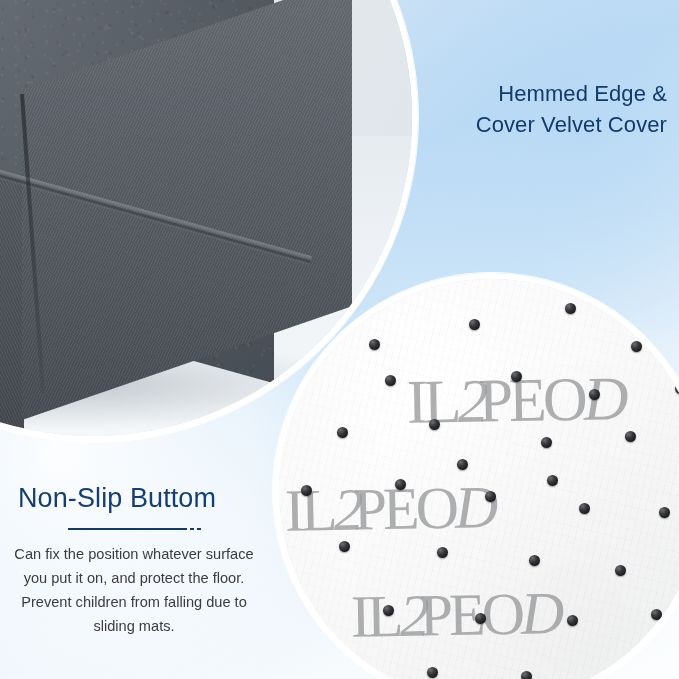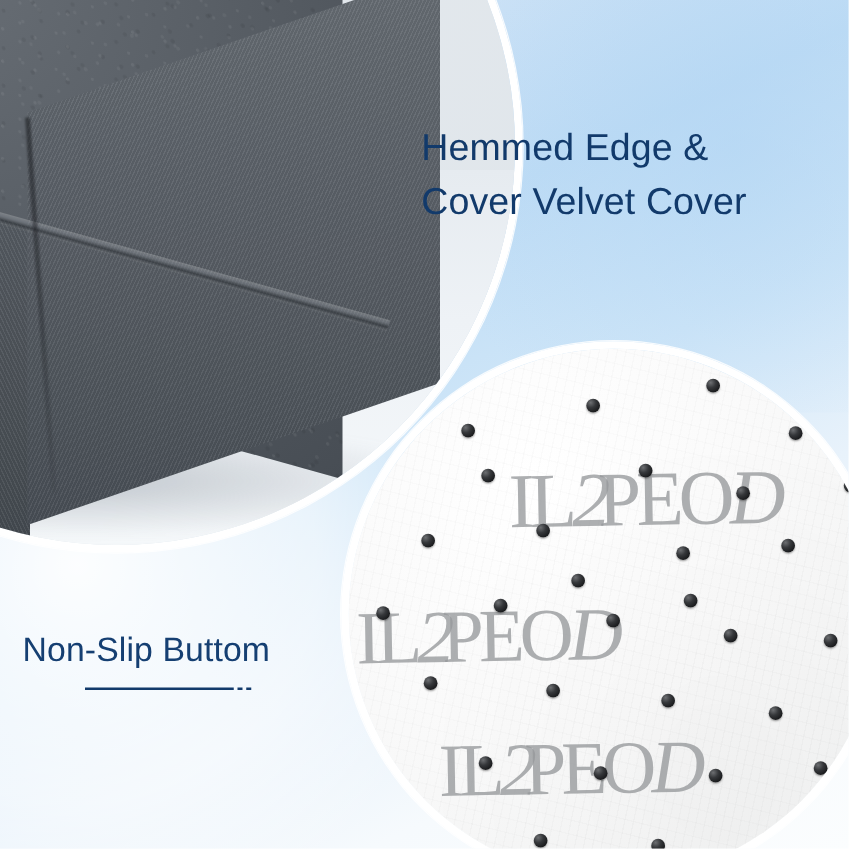--- a/index.html
+++ b/index.html
@@ -209,34 +209,35 @@
     letter-spacing: -10px;
   }
   #wordmark-1 { left: 128px; top: 86px;  font-size: 62px; transform: rotate(-1deg); }
   #wordmark-2 { left: 6px;   top: 196px; font-size: 60px; transform: rotate(-1deg); }
   #wordmark-3 { left: 72px;  top: 302px; font-size: 60px; transform: rotate(-1deg); }
 
   
   #headline {
     position: absolute;
     right: 12px;
-    top: 98px;
+    top: 78px;
     width: 330px;
+    text-align: right;
     color: #123a6b;
-    font-size: 30px;
+    font-size: 22px;
     line-height: 1.42;
     font-weight: 400;
     letter-spacing: .1px;
   }
   #headline .hl-line { display: block; white-space: nowrap; }
 
   #feature-block {
     position: absolute;
     left: 8px;
-    top: 504px;
+    top: 482px;
     width: 252px;
     text-align: center;
   }
   #feature-title {
     color: #153f72;
     font-size: 27px;
     line-height: 1.2;
     font-weight: 400;
     letter-spacing: .1px;
     text-align: left;
@@ -340,15 +341,16 @@
     <span class="hl-line">Cover Velvet Cover</span>
   </div>
 
   <div id="feature-block">
     <div id="feature-title">Non-Slip Buttom</div>
     <div class="rule-wrap">
       <span class="rule-main"></span>
       <span class="rule-dash"></span>
       <span class="rule-dash"></span>
     </div>
+    <div id="feature-body">Can fix the position whatever surface you put it on, and protect the floor. Prevent children from falling due to sliding mats.</div>
   </div>
 
 </div>
 
 </body></html>

